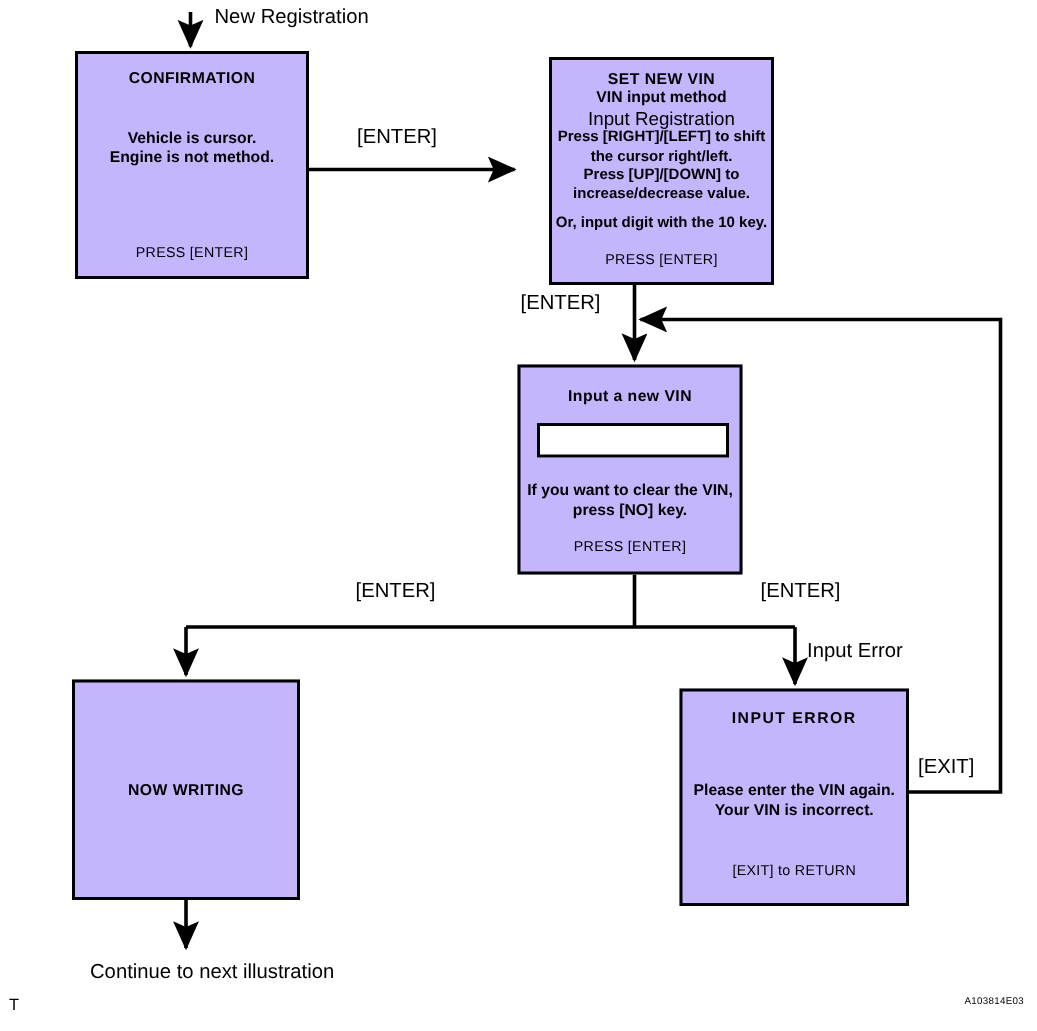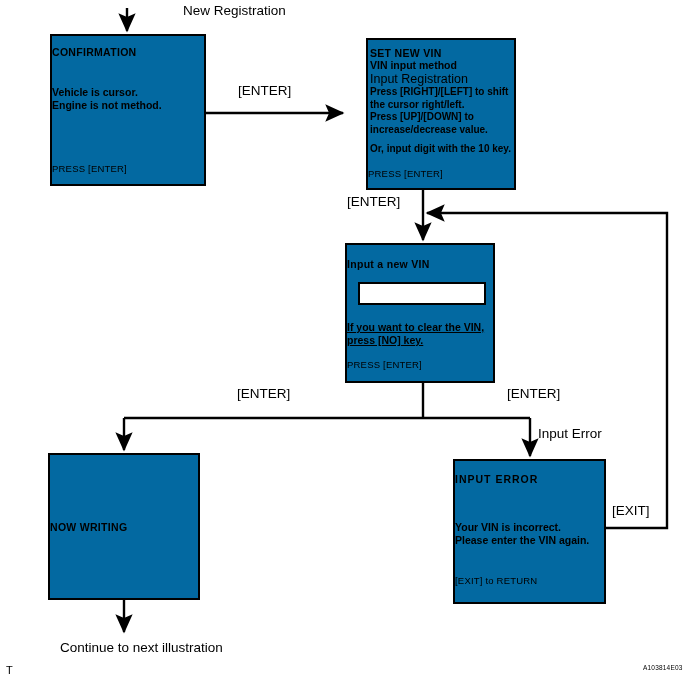--- a/index.html
+++ b/index.html
@@ -18,21 +18,22 @@
   svg.wires {
     position: absolute;
     left: 0; top: 0;
     width: 691px;
     height: 687px;
   }
   .node {
     position: absolute;
     box-sizing: border-box;
     border: 2.5px solid #000;
-    background: #0369a1;
+    background: #c4b5fd;
+    text-align: center;
   }
   .node .ttl {
     font-weight: bold;
     font-size: 10.5px;
     letter-spacing: 0.3px;
     color: #000;
   }
   .node .body {
     font-weight: bold;
     font-size: 10.5px;
@@ -71,21 +72,21 @@
   #node-inputvin .field {
     position: absolute;
     left: 11px;
     top: 37px;
     width: 128px;
     height: 23px;
     border: 2.5px solid #000;
     background: #fff;
     box-sizing: border-box;
   }
-  #node-inputvin .body { position: absolute; left: 0; right: 0; top: 76px; text-decoration: underline; }
+  #node-inputvin .body { position: absolute; left: 0; right: 0; top: 76px; }
   #node-inputvin .foot { position: absolute; left: 0; right: 0; bottom: 11px; }
   
   #node-nowwriting { left: 48px; top: 453px; width: 152px; height: 147px; }
   #node-nowwriting .ttl {
     position: absolute;
     left: 0; right: 0;
     top: 50%;
     transform: translateY(-50%);
   }
   
@@ -93,21 +94,21 @@
   #node-inputerror .ttl { position: absolute; left: 0; right: 0; top: 12px; letter-spacing: 1px; }
   #node-inputerror .body { position: absolute; left: 0; right: 0; top: 60px; }
   #node-inputerror .foot { position: absolute; left: 0; right: 0; bottom: 16px; }
   
   .lbl {
     position: absolute;
     color: #000;
     white-space: nowrap;
   }
   .lbl-plain { font-size: 13.5px; }
-  #lbl-new-registration { left: 143px; top: 3px; margin-left: 40px; }
+  #lbl-new-registration { left: 143px; top: 3px; }
   #lbl-enter-1 { left: 238px; top: 83px; }
   #lbl-enter-2 { left: 347px; top: 194px; }
   #lbl-enter-3 { left: 237px; top: 386px; }
   #lbl-enter-4 { left: 507px; top: 386px; }
   #lbl-input-error { left: 538px; top: 426px; }
   #lbl-exit { left: 612px; top: 503px; }
   #lbl-continue { left: 60px; top: 640px; }
   #lbl-corner-t { left: 6px; top: 664px; font-size: 11px; }
   #lbl-figcode {
     left: 643px; top: 664px;
@@ -182,22 +183,22 @@
     <div class="foot">PRESS [ENTER]</div>
   </div>
 
   <div class="node" id="node-nowwriting">
     <div class="ttl">NOW WRITING</div>
   </div>
 
   <div class="node" id="node-inputerror">
     <div class="ttl">INPUT ERROR</div>
     <div class="body">
+      <div>Please enter the VIN again.</div>
       <div>Your VIN is incorrect.</div>
-      <div>Please enter the VIN again.</div>
     </div>
     <div class="foot">[EXIT] to RETURN</div>
   </div>
 
   <div class="lbl lbl-plain" id="lbl-new-registration">New Registration</div>
   <div class="lbl lbl-plain" id="lbl-enter-1">[ENTER]</div>
   <div class="lbl lbl-plain" id="lbl-enter-2">[ENTER]</div>
   <div class="lbl lbl-plain" id="lbl-enter-3">[ENTER]</div>
   <div class="lbl lbl-plain" id="lbl-enter-4">[ENTER]</div>
   <div class="lbl lbl-plain" id="lbl-input-error">Input Error</div>

